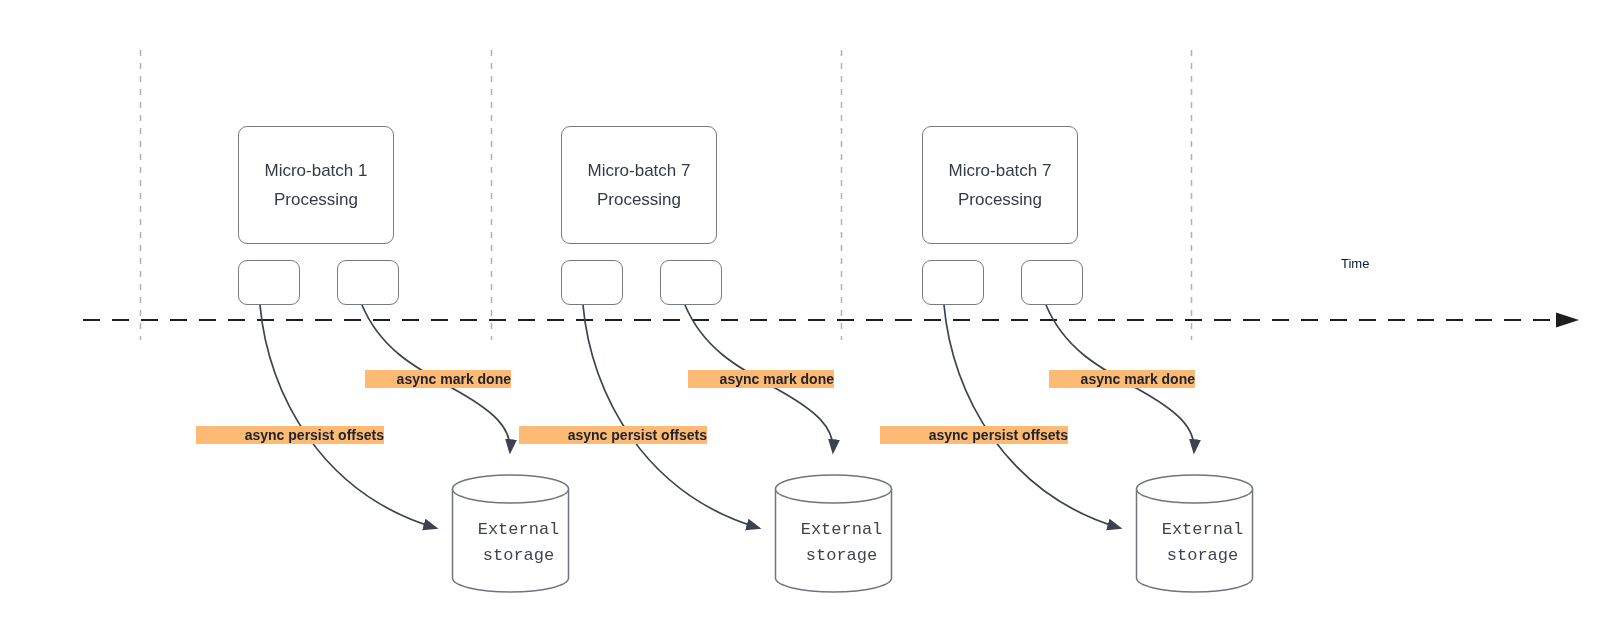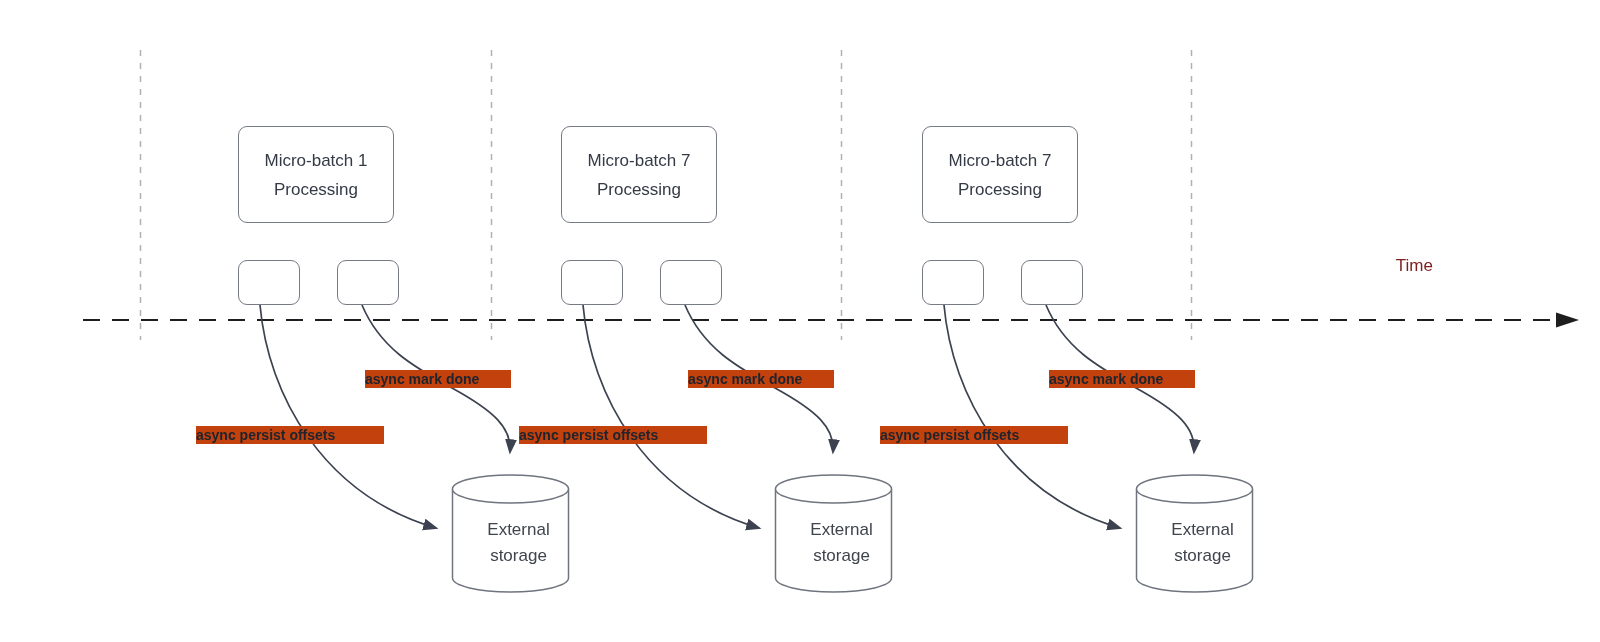--- a/index.html
+++ b/index.html
@@ -5,44 +5,44 @@
   html,body{margin:0;padding:0;}
   body{
     width:1600px;height:642px;position:relative;overflow:hidden;
     background:#ffffff;font-family:"Liberation Sans", sans-serif;
   }
   #stage{position:absolute;inset:0;}
   svg.layer{position:absolute;left:0;top:0;}
   .abs{position:absolute;box-sizing:border-box;}
   .group{position:absolute;top:0;height:642px;width:420px;}
   .proc-box{
-    left:0;top:126px;width:156px;height:97px;
+    left:0;top:126px;width:156px;height:118px;
     border:1.4px solid #767b85;border-radius:9px;background:#fff;
     display:flex;align-items:center;justify-content:center;text-align:center;
     font-size:17px;line-height:29px;color:#343a46;white-space:pre-line;
   }
   .mini-box{
     top:260px;width:62px;height:45px;
     border:1.4px solid #767b85;border-radius:9px;background:#fff;
   }
   .mini-left{left:0;}
   .mini-right{left:99px;}
   .arrow-label{
-    font-size:14px;font-weight:bold;color:#20242d;text-align:left;
-    background:#c2410c;padding:1px 0;white-space:nowrap;
+    font-size:14px;font-weight:bold;color:#20242d;text-align:right;
+    background:#fdba74;padding:1px 0;white-space:nowrap;
   }
   .persist-label{left:-42px;top:426px;width:188px;}
   .done-label{left:127px;top:370px;width:146px;}
   .storage-label{
     left:214px;top:517px;width:133px;text-align:center;
-    font-size:17px;line-height:26px;color:#3f444d;white-space:pre-line;
+    font-size:17px;line-height:26px;color:#3f444d;white-space:pre-line;font-family:Liberation Mono, monospace;
   }
   .time-label{
-    left:1341px;top:256px;width:92px;text-align:right;
-    font-size:17px;color:#7f1d1d;
+    left:1341px;top:256px;width:92px;text-align:left;
+    font-size:13px;color:#0f172a;
   }
 </style>
 </head>
 <body>
 
 <div id="stage">
 
   <svg class="layer" width="1600" height="642" viewBox="0 0 1600 642">
     <defs>
       <marker id="arrowhead" markerWidth="10" markerHeight="8" refX="7.5" refY="3.5" orient="auto" markerUnits="strokeWidth">

